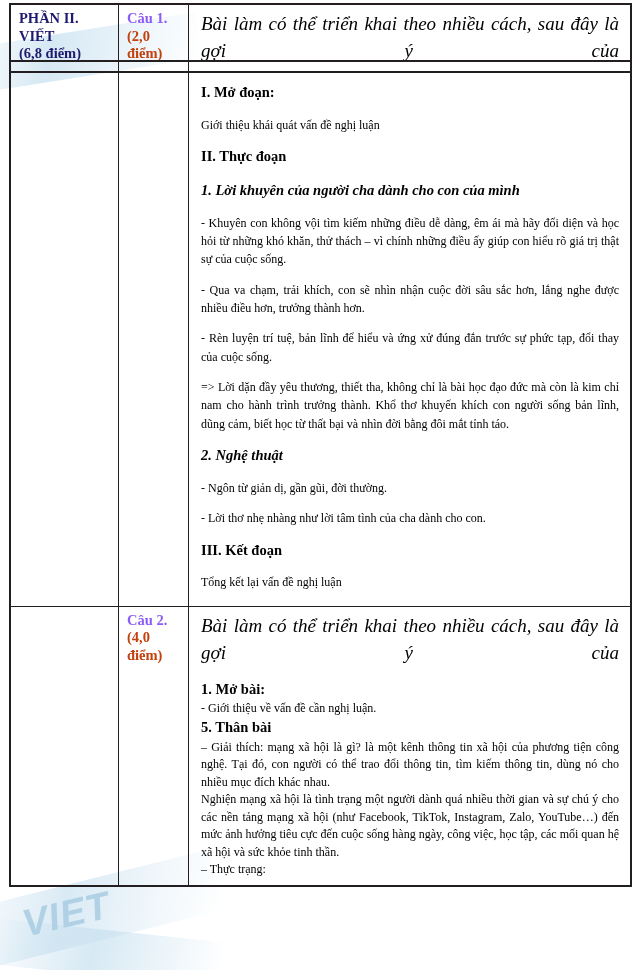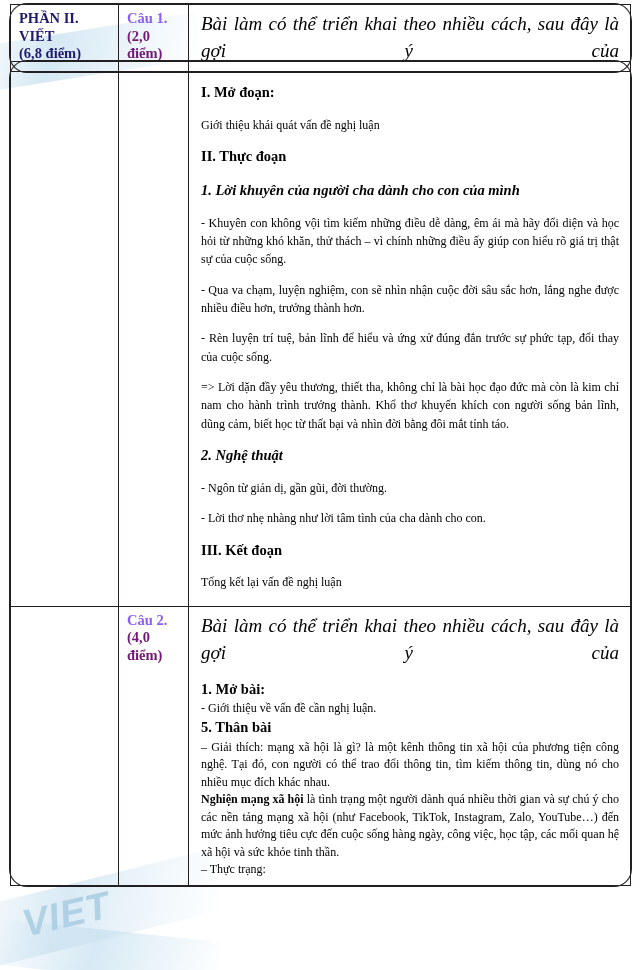--- a/index.html
+++ b/index.html
@@ -73,21 +73,20 @@
     background: transparent;
   }
   table.doc td {
     border: 1px solid #231f20;
     vertical-align: top;
     padding: 0;
     background: transparent;
   }
   .outer-thick {
     box-shadow: 0 0 0 1px #231f20;
-    border-radius: 17px;
   }
 
   col.c1 { width: 108px; }
   col.c2 { width: 70px; }
   col.c3 { width: 442px; }
 
   
   .tbl-head { position: absolute; left: 0; top: 4px; }
   .tbl-body { position: absolute; left: 0; top: 61px; }
 
@@ -101,21 +100,21 @@
     line-height: 1.22;
   }
   .lbl-cau {
     color: #8b5cf6;
     font-weight: bold;
     font-size: 14.5px;
     line-height: 1.22;
     display: block;
   }
   .lbl-diem {
-    color: #701a75;
+    color: #c2410c;
     font-weight: bold;
     font-size: 14.5px;
     line-height: 1.22;
     display: block;
   }
 
   .intro {
     font-style: italic;
     font-size: 19px;
     line-height: 1.42;
@@ -148,21 +147,21 @@
   
   .c2 p.para,
   .c2 p.head-b {
     margin: 0;
     line-height: 1.46;
   }
   .c2 .gap { height: 12px; }
   .c2 .just {
     text-align: justify;
   }
-  b.inline { font-weight: bold; }
+  b.inline { font-weight: normal; }
 
   .spacer-top { height: 14px; }
   .spacer-sm { height: 8px; }
 </style>
 </head>
 <body>
 
 <div class="wm wm-top"></div>
 <div class="wm wm-bot-band"></div>
 <div class="wm wm-bot-band2"></div>
@@ -211,21 +210,21 @@
         <td></td>
         <td></td>
         <td>
           <div class="cell-pad-main">
             <div class="spacer-top"></div>
             <p class="head-b">I. Mở đoạn:</p>
             <p class="para">Giới thiệu khái quát vấn đề nghị luận</p>
             <p class="head-b">II. Thực đoạn</p>
             <p class="head-bi">1. Lời khuyên của người cha dành cho con của mình</p>
             <p class="para">- Khuyên con không vội tìm kiếm những điều dễ dàng, êm ái mà hãy đối diện và học hỏi từ những khó khăn, thử thách – vì chính những điều ấy giúp con hiểu rõ giá trị thật sự của cuộc sống.</p>
-            <p class="para">- Qua va chạm, luyện nghiệm, con sẽ nhìn nhận cuộc đời sâu sắc hơn, lắng nghe được nhiều điều hơn, trưởng thành hơn.</p>
+            <p class="para">- Qua va chạm, trải khích, con sẽ nhìn nhận cuộc đời sâu sắc hơn, lắng nghe được nhiều điều hơn, trưởng thành hơn.</p>
             <p class="para">- Rèn luyện trí tuệ, bản lĩnh để hiểu và ứng xử đúng đắn trước sự phức tạp, đổi thay của cuộc sống.</p>
             <p class="para">=&gt; Lời dặn đầy yêu thương, thiết tha, không chỉ là bài học đạo đức mà còn là kim chỉ nam cho hành trình trưởng thành. Khổ thơ khuyến khích con người sống bản lĩnh, dũng cảm, biết học từ thất bại và nhìn đời bằng đôi mắt tỉnh táo.</p>
             <p class="head-bi">2. Nghệ thuật</p>
             <p class="para">- Ngôn từ giản dị, gần gũi, đời thường.</p>
             <p class="para">- Lời thơ nhẹ nhàng như lời tâm tình của cha dành cho con.</p>
             <p class="head-b">III. Kết đoạn</p>
             <p class="para last">Tổng kết lại vấn đề nghị luận</p>
             <div class="spacer-sm"></div>
           </div>
         </td>

